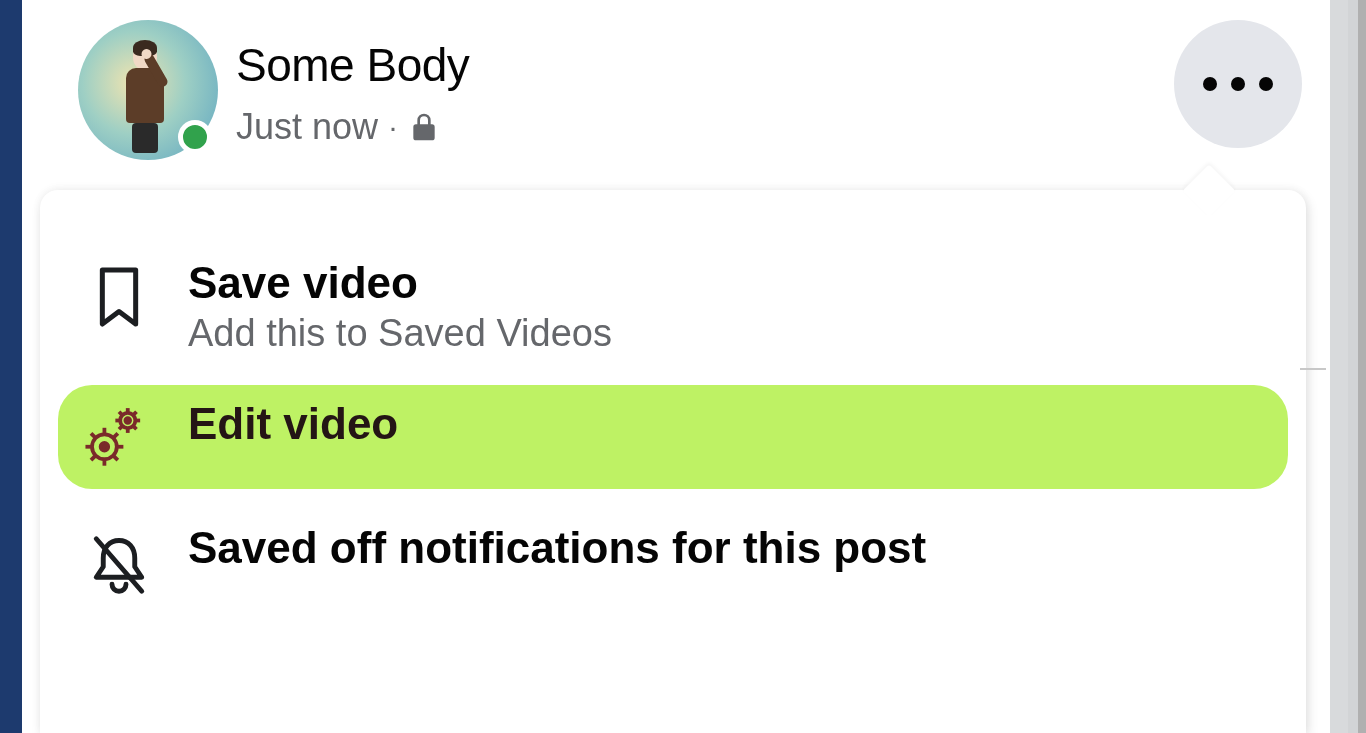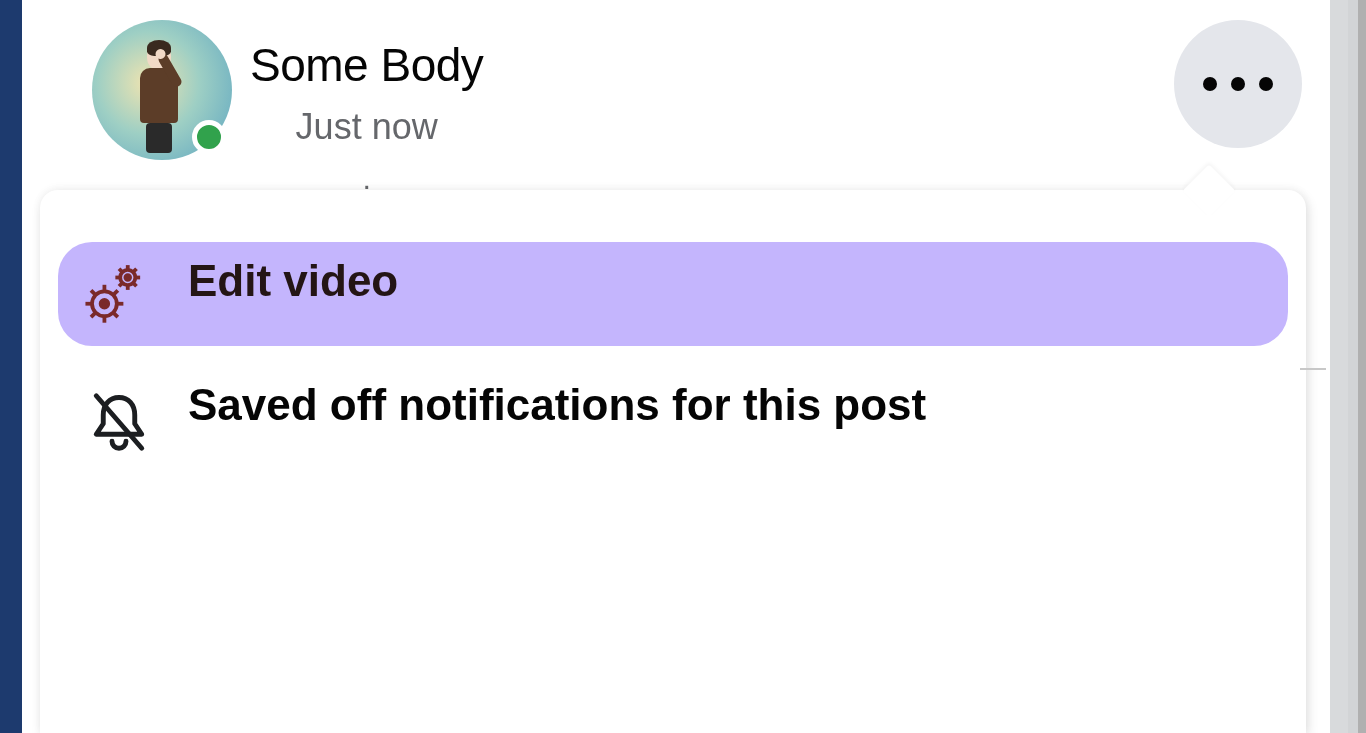--- a/index.html
+++ b/index.html
@@ -33,21 +33,21 @@
   .right-gray .dark-edge {
     position:absolute; right:0; top:0; bottom:0; width:8px;
     background:#b0b0b0;
   }
 
   
   .post-header {
     position: absolute;
     left: 22px; right: 36px; top: 0;
     height: 185px;
-    padding: 20px 30px 0 70px;
+    padding: 20px 30px 0 56px;
     display: flex;
     align-items: flex-start;
     background: #fff;
   }
   .avatar-wrap {
     position: relative;
     width: 140px; height: 140px;
     flex-shrink: 0;
     margin-right: 18px;
   }
@@ -92,25 +92,24 @@
   .author-name {
     font-size: 46px;
     font-weight: 500;
     color: #050505;
     letter-spacing: -0.5px;
   }
   .meta-line {
     margin-top: 14px;
     display: flex;
     align-items: center;
-    gap: 20px;
+    gap: 10px;
     font-size: 36px;
     color: #65676b;
     font-weight: 400;
-    flex-direction: column;
   }
   .meta-dot { font-size: 30px; color:#65676b; }
   .lock-icon svg { width: 32px; height: 34px; display:block; }
 
   .more-btn {
     position:absolute;
     right: 28px; top: 20px;
     width: 128px; height: 128px;
     border-radius: 50%;
     background: #e4e6eb;
@@ -145,21 +144,21 @@
   }
   .menu-item {
     display:flex;
     align-items:flex-start;
     gap: 34px;
     padding: 22px 26px 24px 26px;
     border-radius: 20px;
     cursor:pointer;
   }
   .menu-item.highlight {
-    background:#c4b5fd;
+    background:#bef264;
     border-radius: 34px;
     padding-top:14px;
     padding-bottom:18px;
     margin: 6px 0 12px 0;
   }
   .mi-icon {
     width:70px;
     flex-shrink:0;
     display:flex; justify-content:center;
     padding-top:6px;
@@ -233,20 +232,31 @@
       <span></span>
         <span></span>
         <span></span>
     </div>
   </div>
 </div>
 
 <div class="menu">
   <div class="pointer"></div>
 
+  <div class="menu-item">
+    <div class="mi-icon">
+      <svg width="50" height="66" viewBox="0 0 24 30" fill="none" stroke="#1c1e21" stroke-width="2.4">
+        <path d="M4 2h16v26l-8-6-8 6V2z" stroke-linejoin="round"></path>
+      </svg>
+    </div>
+    <div class="mi-text">
+      <div class="mi-title">Save video</div>
+      <div class="mi-sub">Add this to Saved Videos</div>
+    </div>
+  </div>
 
   <div class="menu-item highlight">
     <div class="mi-icon">
       <svg width="74" height="66" viewBox="0 0 48 40" fill="none" stroke="currentColor" stroke-width="2.6" color="#7a2a2a">
         <g transform="translate(30,8)">
           <circle cx="0" cy="0" r="5.2"></circle>
           <circle cx="0" cy="0" r="1.6" fill="currentColor"></circle>
           <line x1="0" y1="-8.5" x2="0" y2="-5.5"></line>
             <line x1="0" y1="8.5" x2="0" y2="5.5"></line>
           <line x1="-8.5" y1="0" x2="-5.5" y2="0"></line>

